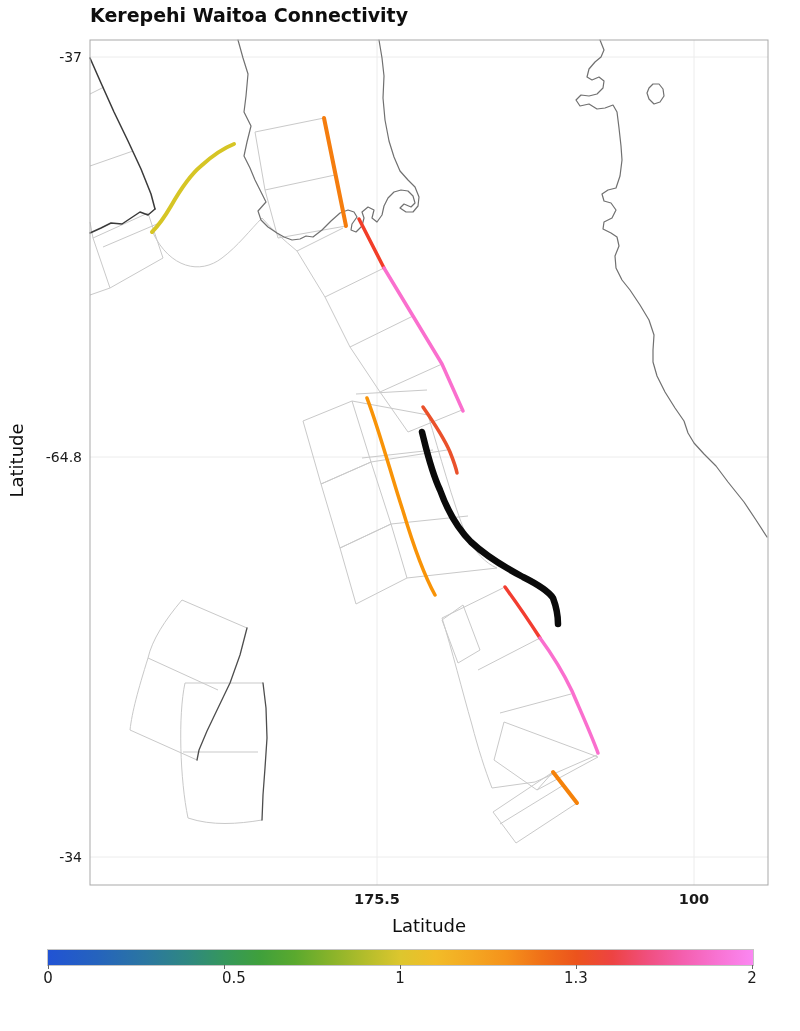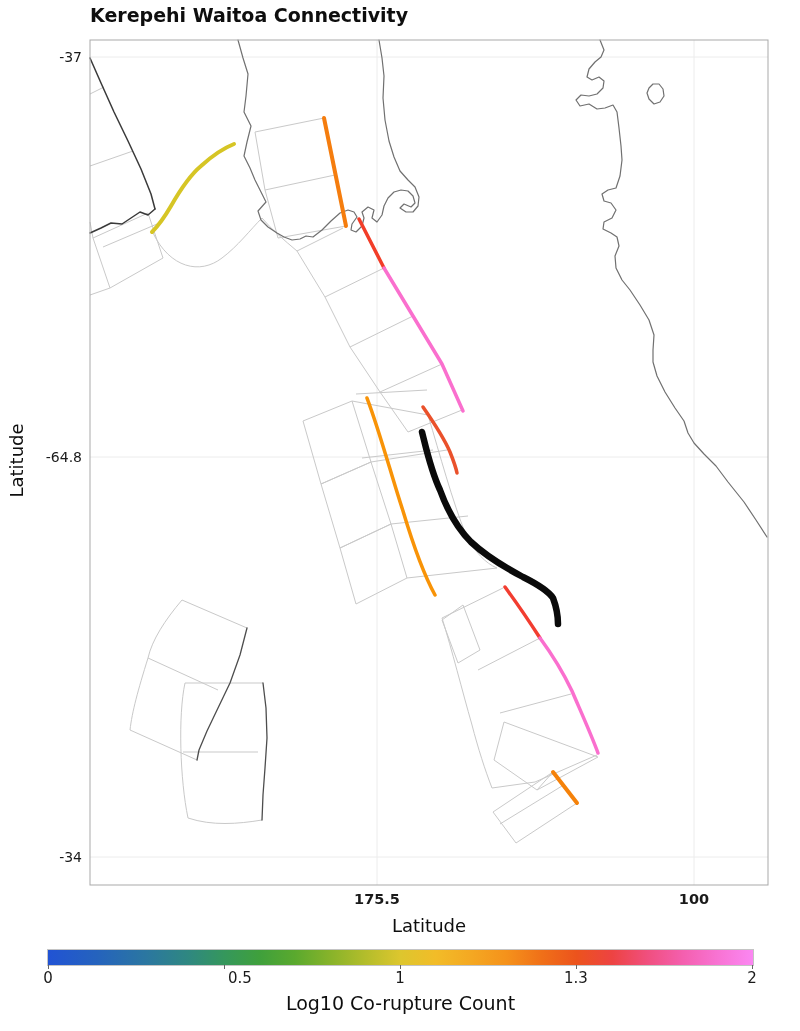--- a/index.html
+++ b/index.html
@@ -114,18 +114,17 @@
   <div class="ylabel">Latitude</div>
   <div class="xlabel">Latitude</div>
 
   <div id="cbar" style="background: linear-gradient(to right, rgb(33, 83, 212) 0%, rgb(37, 99, 189) 7%, rgb(43, 119, 160) 14%, rgb(47, 136, 128) 20%, rgb(53, 151, 92) 25%, rgb(63, 160, 60) 30%, rgb(90, 169, 46) 35%, rgb(135, 179, 42) 40%, rgb(179, 189, 43) 45%, rgb(221, 198, 46) 50%, rgb(242, 188, 40) 55%, rgb(244, 168, 34) 60%, rgb(245, 146, 27) 65%, rgb(240, 112, 24) 70%, rgb(236, 83, 29) 75%, rgb(237, 67, 66) 80%, rgb(240, 79, 126) 85%, rgb(244, 95, 174) 90%, rgb(248, 115, 211) 95%, rgb(251, 135, 242) 100%);"></div>
   <div class="cbtickmark" style="left:48px"></div>
   <div class="cbtickmark" style="left:224px"></div>
   <div class="cbtickmark" style="left:400px"></div>
   <div class="cbtickmark" style="left:576px"></div>
   <div class="cbtickmark" style="left:752px"></div>
   <div class="cbtick" style="left:48px">0</div>
-  <div class="cbtick" style="left:240px">0.5</div>
+  <div class="cbtick" style="left:234px">0.5</div>
   <div class="cbtick" style="left:400px">1</div>
   <div class="cbtick" style="left:576px">1.3</div>
   <div class="cbtick" style="left:752px">2</div>
-  <div class="cblabel">Log10 Co-rupture Count</div>
 </div>
 
 </body></html>

